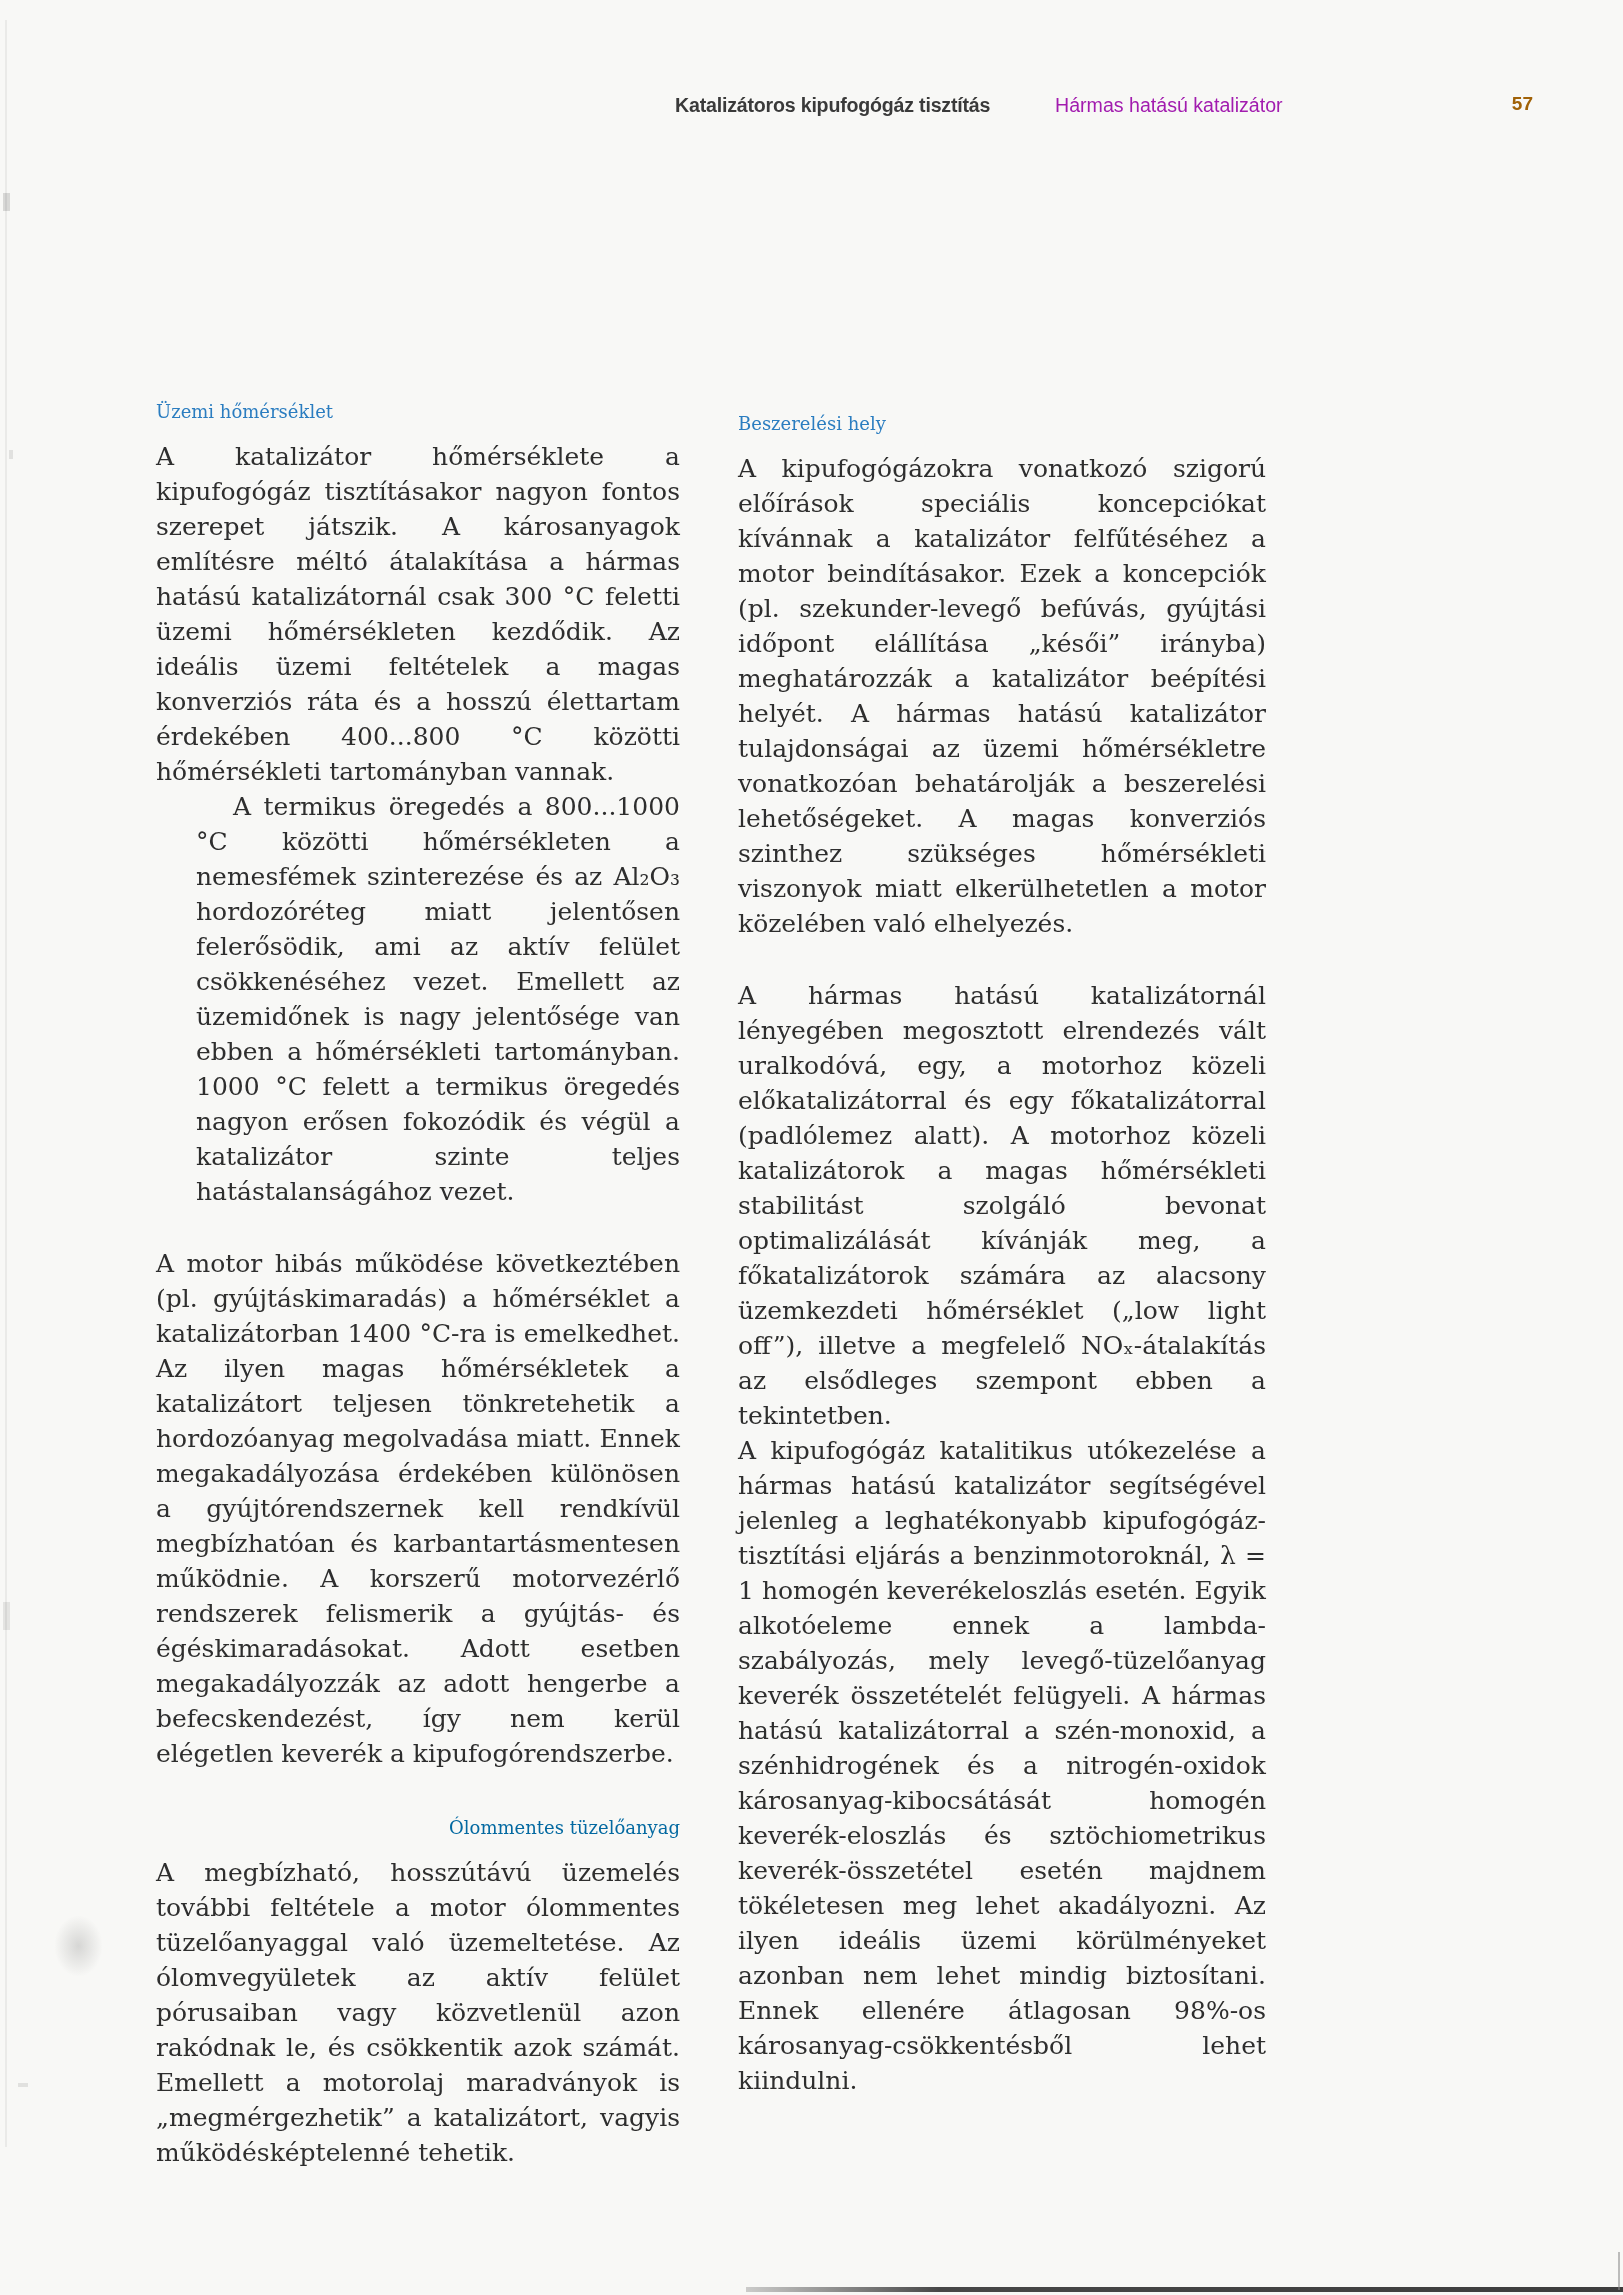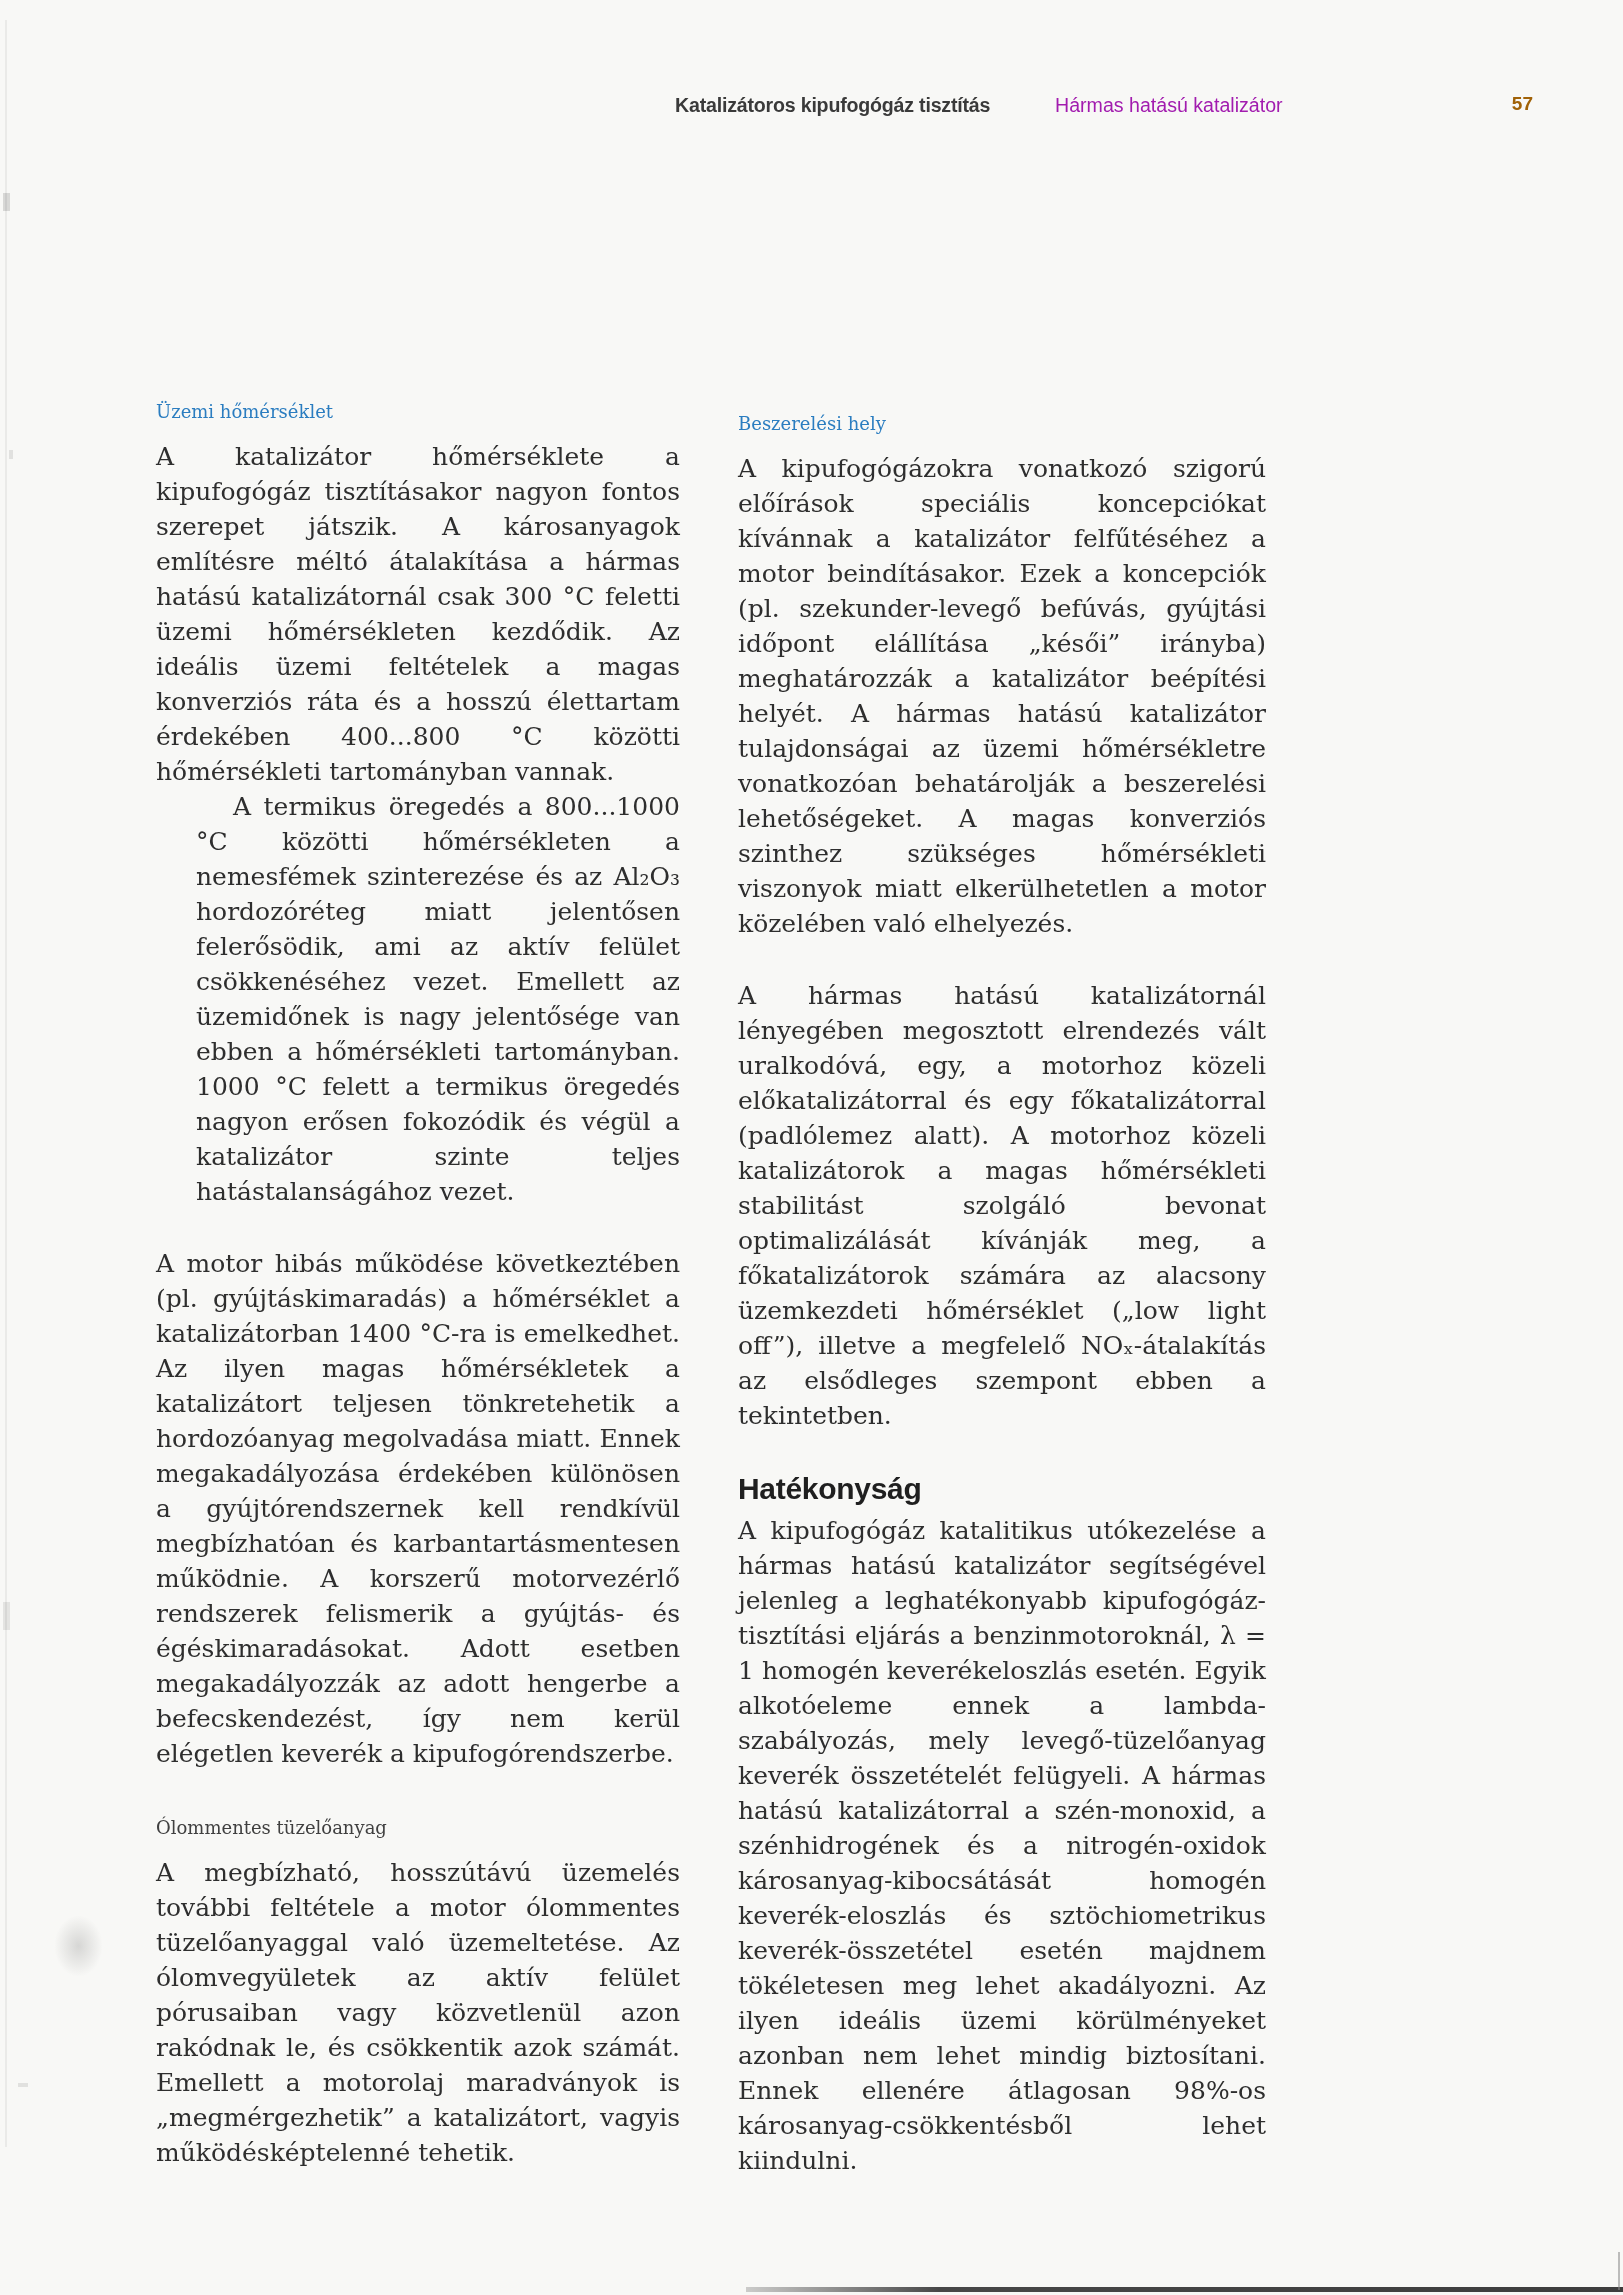--- a/index.html
+++ b/index.html
@@ -91,29 +91,28 @@
     <span class="head-chapter">Katalizátoros kipufogógáz tisztítás</span>
     <span class="head-section">Hármas hatású katalizátor</span>
     <span class="head-pagenum">57</span>
   </header>
 
   <section class="col col-left">
     <h3 class="sub accent" style="color: rgb(43, 125, 192);">Üzemi hőmérséklet</h3>
     <p class="para">A katalizátor hőmérséklete a kipufogógáz tisztításakor nagyon fontos szerepet játszik. A károsanyagok említésre méltó átalakítása a hármas hatású katalizátornál csak 300 °C feletti üzemi hőmérsékleten kezdődik. Az ideális üzemi feltételek a magas konverziós ráta és a hosszú élettartam érdekében 400...800 °C közötti hőmérsékleti tartományban vannak.</p>
     <p class="para indent">A termikus öregedés a 800...1000 °C közötti hőmérsékleten a nemesfémek szinterezése és az Al₂O₃ hordozóréteg miatt jelentősen felerősödik, ami az aktív felület csökkenéséhez vezet. Emellett az üzemidőnek is nagy jelentősége van ebben a hőmérsékleti tartományban. 1000 °C felett a termikus öregedés nagyon erősen fokozódik és végül a katalizátor szinte teljes hatástalanságához vezet.</p>
     <p class="para gap">A motor hibás működése következtében (pl. gyújtáskimaradás) a hőmérséklet a katalizátorban 1400 °C-ra is emelkedhet. Az ilyen magas hőmérsékletek a katalizátort teljesen tönkretehetik a hordozóanyag megolvadása miatt. Ennek megakadályozása érdekében különösen a gyújtórendszernek kell rendkívül megbízhatóan és karbantartásmentesen működnie. A korszerű motorvezérlő rendszerek felismerik a gyújtás- és égéskimaradásokat. Adott esetben megakadályozzák az adott hengerbe a befecskendezést, így nem kerül elégetlen keverék a kipufogórendszerbe.</p>
-    <h3 class="sub accent mid" style="color: #404040;">Ólommentes tüzelőanyag</h3>
+    <h3 class="sub accent mid" style="color: #0369a1; text-align: right;">Ólommentes tüzelőanyag</h3>
     <p class="para">A megbízható, hosszútávú üzemelés további feltétele a motor ólommentes tüzelőanyaggal való üzemeltetése. Az ólomvegyületek az aktív felület pórusaiban vagy közvetlenül azon rakódnak le, és csökkentik azok számát. Emellett a motorolaj maradványok is „megmérgezhetik” a katalizátort, vagyis működésképtelenné tehetik.</p>
   </section>
 
   <section class="col col-right">
     <h3 class="sub accent" style="color: rgb(43, 125, 192);">Beszerelési hely</h3>
     <p class="para">A kipufogógázokra vonatkozó szigorú előírások speciális koncepciókat kívánnak a katalizátor felfűtéséhez a motor beindításakor. Ezek a koncepciók (pl. szekunder-levegő befúvás, gyújtási időpont elállítása „késői” irányba) meghatározzák a katalizátor beépítési helyét. A hármas hatású katalizátor tulajdonságai az üzemi hőmérsékletre vonatkozóan behatárolják a beszerelési lehetőségeket. A magas konverziós szinthez szükséges hőmérsékleti viszonyok miatt elkerülhetetlen a motor közelében való elhelyezés.</p>
     <p class="para gap">A hármas hatású katalizátornál lényegében megosztott elrendezés vált uralkodóvá, egy, a motorhoz közeli előkatalizátorral és egy főkatalizátorral (padlólemez alatt). A motorhoz közeli katalizátorok a magas hőmérsékleti stabilitást szolgáló bevonat optimalizálását kívánják meg, a főkatalizátorok számára az alacsony üzemkezdeti hőmérséklet („low light off”), illetve a megfelelő NOₓ-átalakítás az elsődleges szempont ebben a tekintetben.</p>
-    <h2 class="sect mid">Hatékonyság</h2>
     <p class="para">A kipufogógáz katalitikus utókezelése a hármas hatású katalizátor segítségével jelenleg a leghatékonyabb kipufogógáz-tisztítási eljárás a benzinmotoroknál, λ = 1 homogén keverékeloszlás esetén. Egyik alkotóeleme ennek a lambda-szabályozás, mely levegő-tüzelőanyag keverék összetételét felügyeli. A hármas hatású katalizátorral a szén-monoxid, a szénhidrogének és a nitrogén-oxidok károsanyag-kibocsátását homogén keverék-eloszlás és sztöchiometrikus keverék-összetétel esetén majdnem tökéletesen meg lehet akadályozni. Az ilyen ideális üzemi körülményeket azonban nem lehet mindig biztosítani. Ennek ellenére átlagosan 98%-os károsanyag-csökkentésből lehet kiindulni.</p>
   </section>
 
   <div class="edge-line"></div>
   <div class="speck s1"></div>
   <div class="speck s2"></div>
   <div class="speck s3"></div>
   <div class="speck s4"></div>
   <div class="smudge"></div>
   <div class="bottom-line"></div>

